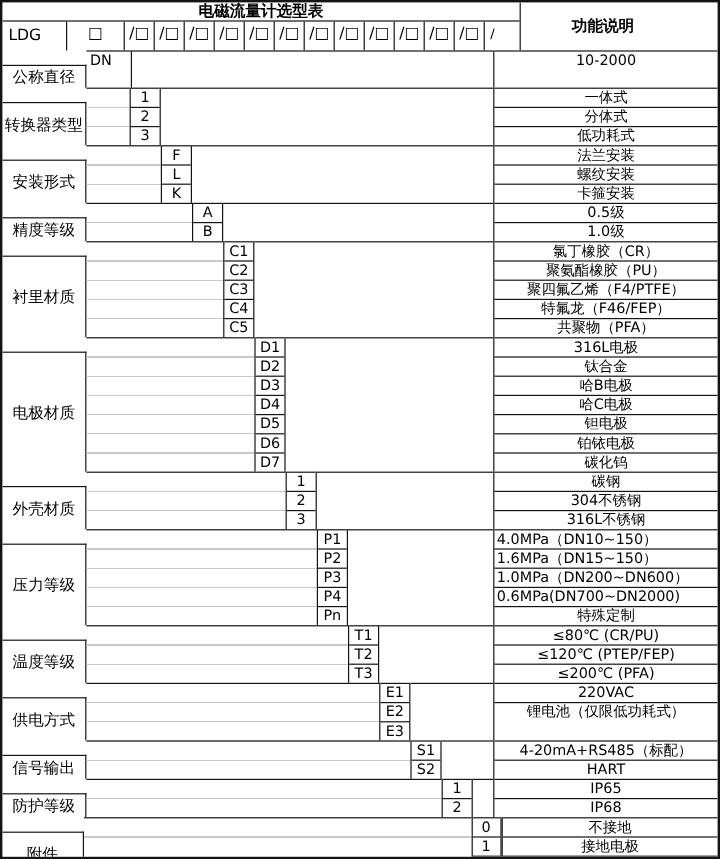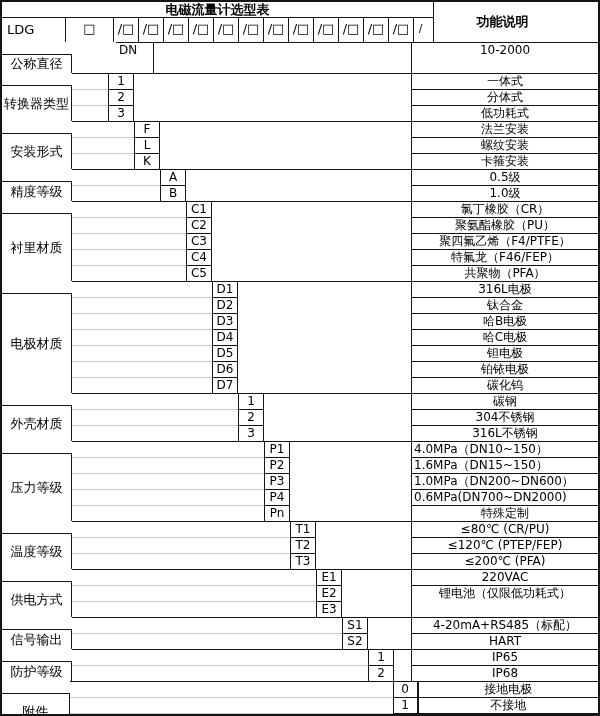--- a/index.html
+++ b/index.html
@@ -9,31 +9,31 @@
     border: 2px solid #141414;
     background: #ffffff;
     color: #000;
     font-family: "DejaVu Sans", "Liberation Sans", sans-serif;
     overflow: hidden;
   }
   .head { display: flex; height: 40px; }
   .head-left { width: 431px; display: flex; flex-direction: column; }
   .title-row { height: 16px; border-bottom: 1px solid #141414; font-weight: 700; font-size: 13px; line-height: 15px; text-align: center; }
   .box-row { height: 24px; display: flex; }
-  .ldg-cell { width: 64px; border-right: 1px solid #141414; font-size: 13px; line-height: 23px; padding-left: 5px; }
+  .ldg-cell { width: 54px; border-right: 1px solid #141414; font-size: 13px; line-height: 23px; padding-left: 5px; }
   .bcell { width: 25px; border-right: 1px solid #141414; font-size: 13px; line-height: 22px; text-align: center; overflow: hidden; }
   .bcell.first { width: 48px; }
   .bcell.last { width: 13px; border-right: none; font-size: 11px; }
   .func-head { width: 138px; border-left: 1px solid #141414; display: flex; align-items: center; justify-content: center; font-weight: 700; font-size: 13px; }
   .band { display: flex; }
   .col-label { width: 70px; border-top: 1px solid #141414; border-right: 1px solid #141414; display: flex; align-items: center; justify-content: center; font-size: 13px; text-align: center; margin-top: 12px; }
   .col-lmerge { border-top: 1px solid #141414;
     background: repeating-linear-gradient(to bottom, transparent 0, transparent 15px, #c9c9c9 15px, #c9c9c9 16px); }
   .col-codes { width: 26px; border-left: 1px solid #141414; border-right: 1px solid #141414; display: flex; flex-direction: column; }
-  .col-codes.dn { width: 38px; border-left: none; margin-left: 44px; }
+  .col-codes.dn { width: 38px; border-left: none; }
   .cd-row { height: 16px; border-top: 1px solid #141414; font-size: 12px; line-height: 15px; text-align: center; overflow: hidden; }
   .cd-row.dn { text-align: left; padding-left: 3px; }
   .col-rmerge { flex: 1; border-top: 1px solid #141414; }
   .col-funcs { width: 187px; border-left: 1px solid #141414; display: flex; flex-direction: column; }
   .fn-row { height: 16px; border-top: 1px solid #141414; font-size: 12px; line-height: 15px; text-align: center; white-space: nowrap; overflow: hidden; }
   .fn-row.left { text-align: left; padding-left: 2px; }
 </style>
 </head>
 <body>
 
@@ -262,19 +262,19 @@
   <div class="band">
     <div class="col-label">附件</div>
     <div class="col-lmerge" style="width:335px"></div>
     <div class="col-codes">
       <div class="cd-row">0</div>
       <div class="cd-row">1</div>
       <div class="cd-row">2</div>
     </div>
     <div class="col-rmerge"></div>
     <div class="col-funcs">
+      <div class="fn-row">不接地</div>
       <div class="fn-row">接地电极</div>
-      <div class="fn-row">不接地</div>
       <div class="fn-row">刮刀电极</div>
     </div>
   </div>
 
 </div>
 
 </body></html>

